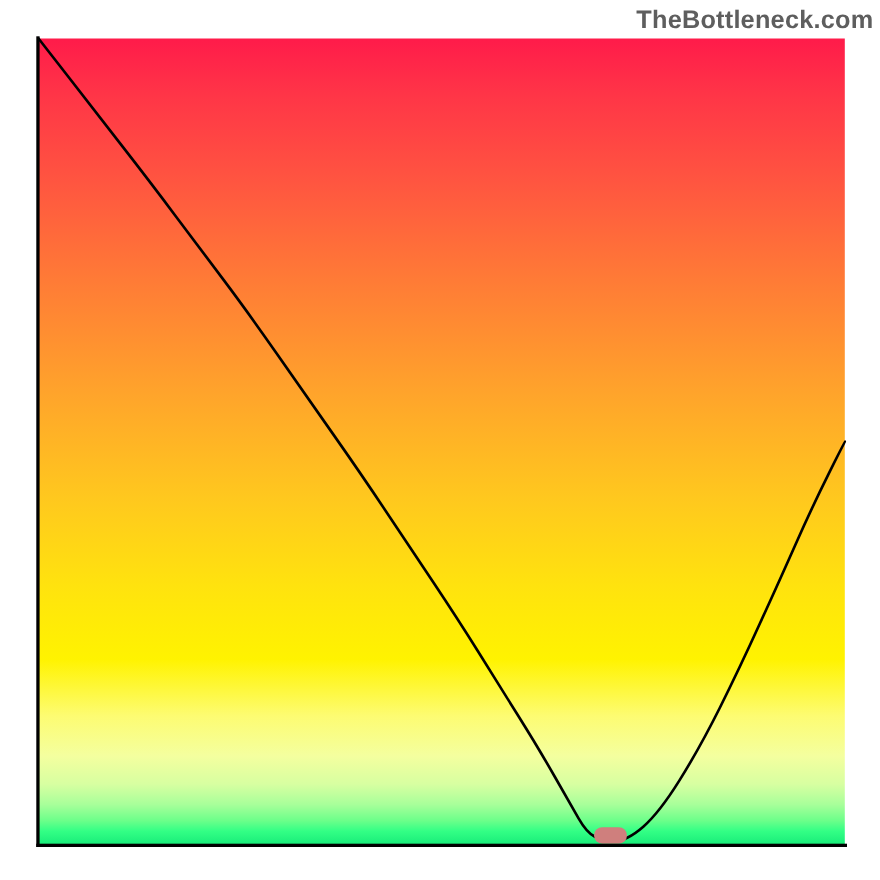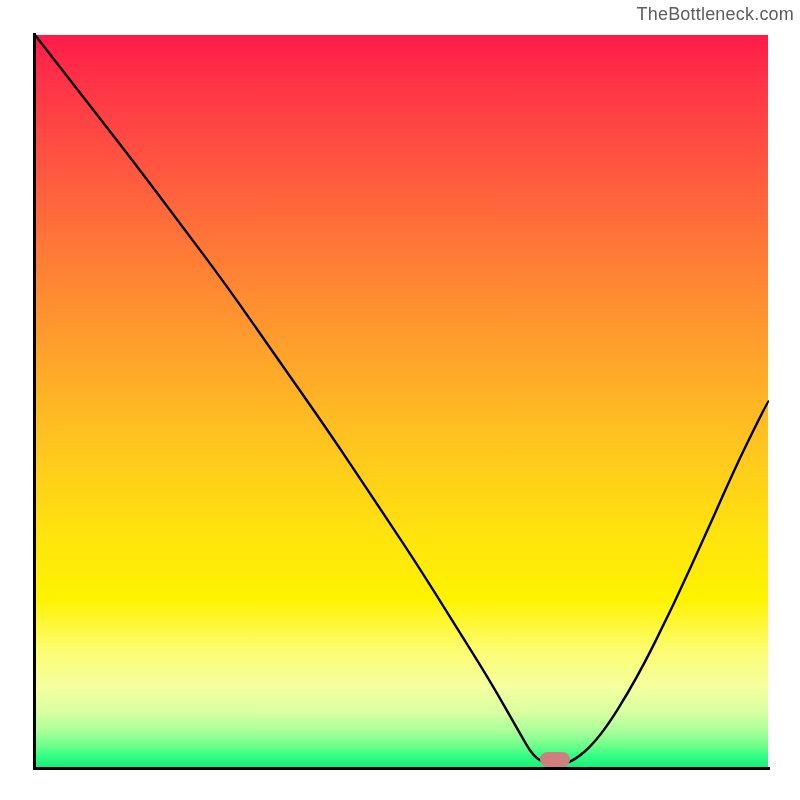--- a/index.html
+++ b/index.html
@@ -55,23 +55,23 @@
     left: 33px;
     top: 33px;
     width: 3px;
     height: 737px;
   }
   .attribution {
     position: absolute;
     right: 6px;
     top: 4px;
     font-family: Arial, Helvetica, sans-serif;
-    font-size: 18px;
+    font-size: 23px;
     color: #5e5e5e;
-    font-weight: 400;
+    font-weight: 700;
     letter-spacing: 0.2px;
   }
   svg.curve {
     position: absolute;
     left: 35px;
     top: 35px;
     width: 733px;
     height: 733px;
     overflow: visible;
   }

